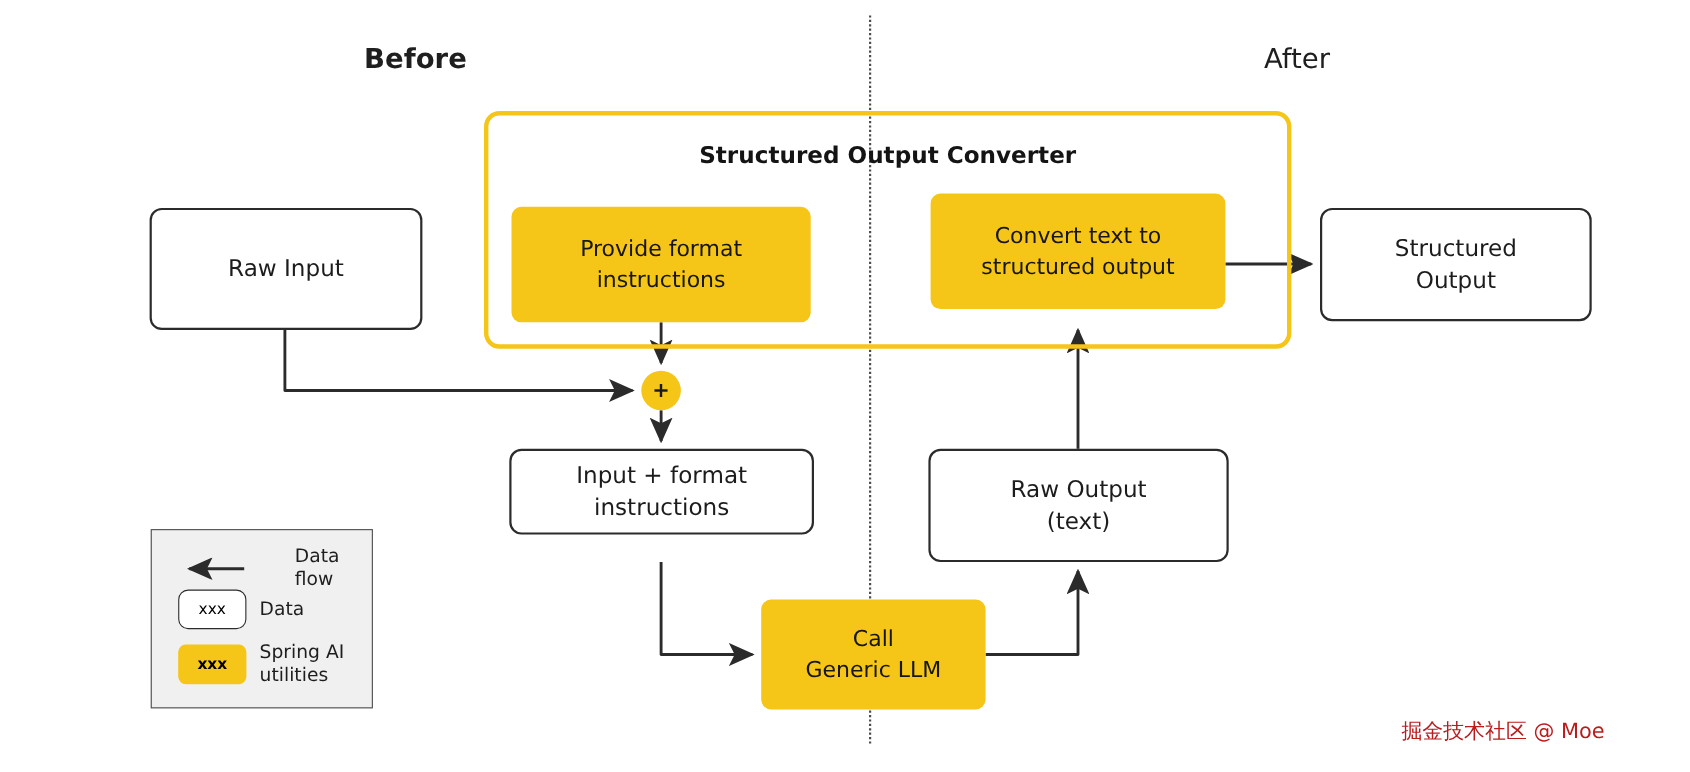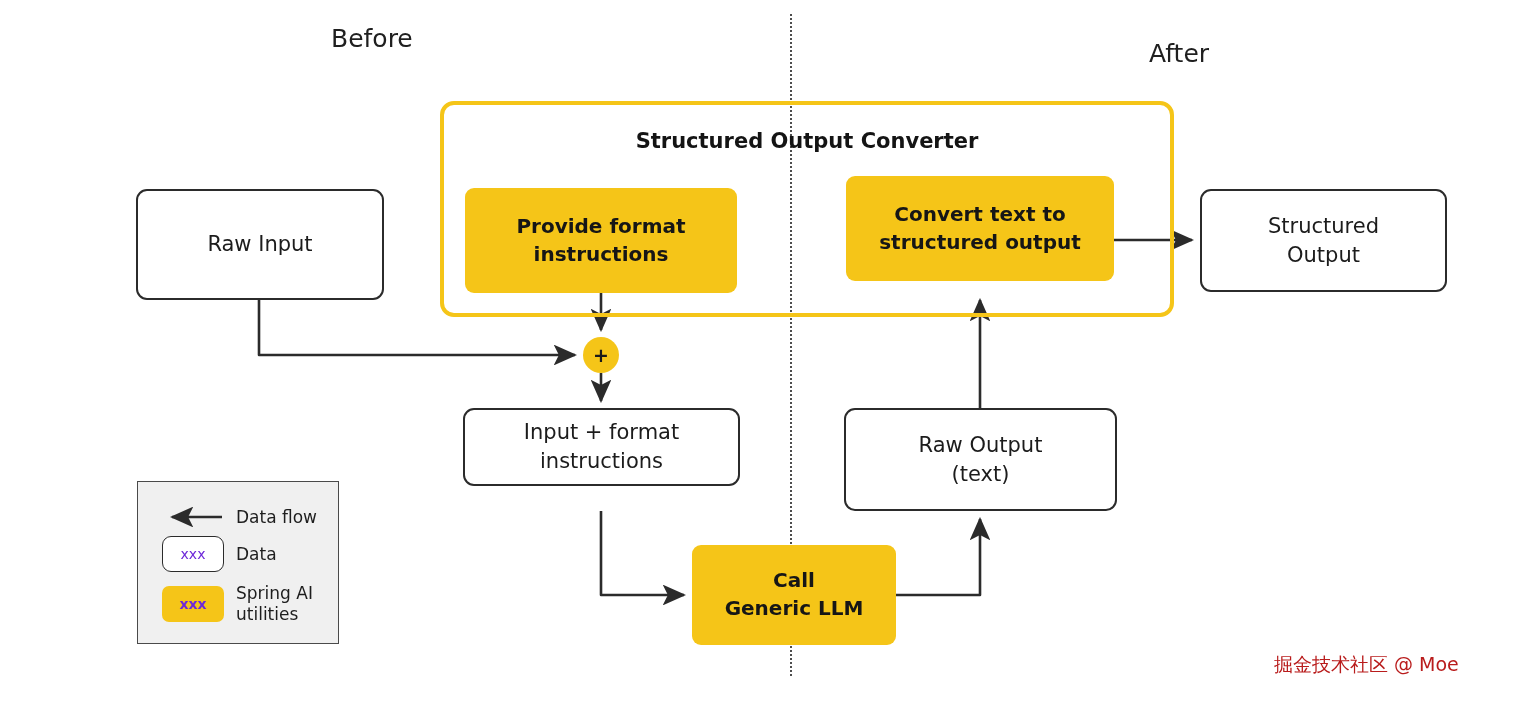--- a/index.html
+++ b/index.html
@@ -24,21 +24,21 @@
   }
 
   
   .caption {
     position: absolute;
     font-size: 25px;
     color: #1f1f1f;
     font-weight: 400;
     white-space: nowrap;
   }
-  #caption-before { left: 331px; top: 24px; }
+  #caption-before { left: 331px; top: 39px; font-weight: bold; }
   #caption-after  { left: 1149px; top: 39px; }
 
   
   #converter-group {
     position: absolute;
     left: 424px; top: 101px;
     width: 734px; height: 216px;
     border: 4px solid #F5C518;
     border-radius: 14px;
     background: transparent;
@@ -70,21 +70,21 @@
     font-size: 21px;
     color: #1c1c1c;
     font-weight: 400;
   }
   .node.util {
     background: #F5C518;
     border: none;
     border-radius: 9px;
     font-size: 20px;
     color: #161616;
-    font-weight: bold;
+    font-weight: normal;
   }
   .node .txt { display: block; white-space: pre-line; }
 
   #node-raw-input        { left: 136px; top: 189px;  width: 248px; height: 111px; }
   #node-provide-format   { left: 465px; top: 188px;  width: 272px; height: 105px; }
   #node-convert-text     { left: 846px; top: 176px;  width: 268px; height: 105px; }
   #node-structured-out   { left: 1200px; top: 189px; width: 247px; height: 103px; }
   #node-input-format     { left: 463px; top: 408px;  width: 277px; height: 78px; }
   #node-raw-output       { left: 844px; top: 408px;  width: 273px; height: 103px; }
   #node-call-llm         { left: 692px; top: 545px;  width: 204px; height: 100px; }
@@ -107,28 +107,28 @@
     left: 137px; top: 481px;
     width: 202px; height: 163px;
     background: #F0F0F0;
     border: 1.6px solid #4a4a4a;
   }
   .legend-row {
     position: absolute;
     display: flex;
     align-items: center;
   }
-  #legend-row-flow { left: 24px; top: 21px; width: 170px; height: 28px; }
+  #legend-row-flow { left: 24px; top: 21px; width: 170px; height: 28px; gap: 32px; }
   #legend-row-data { left: 24px; top: 53px; width: 170px; height: 38px; }
   #legend-row-util { left: 24px; top: 98px; width: 178px; height: 48px; }
 
   .legend-swatch {
     width: 62px; height: 36px;
     display: flex; align-items: center; justify-content: center;
-    font-size: 14px; color: #6d28d9;
+    font-size: 14px; color: #000000;
     flex: none;
     text-align: right;
   }
   .legend-swatch.data-sw {
     background: #ffffff;
     border: 1.8px solid #2b2b2b;
     border-radius: 9px;
   }
   .legend-swatch.util-sw {
     background: #F5C518;

